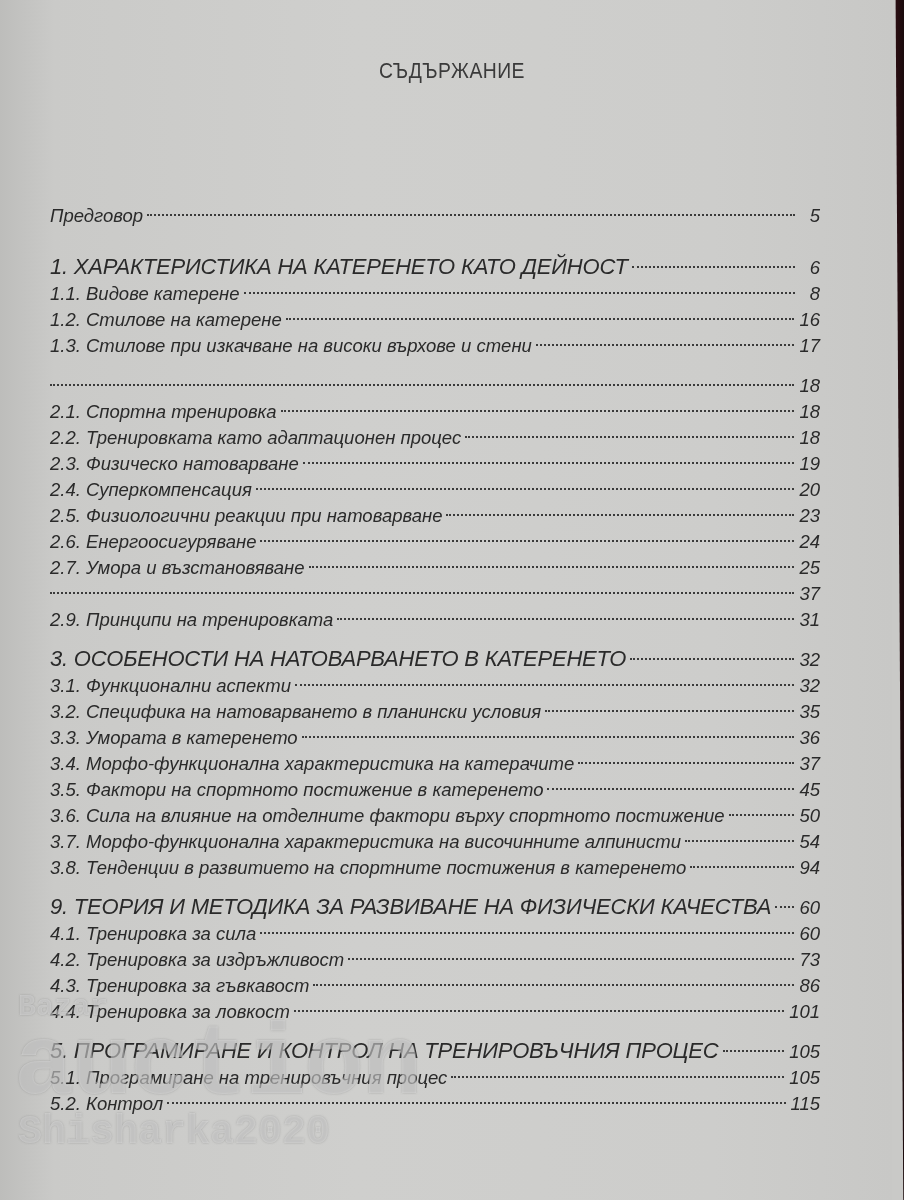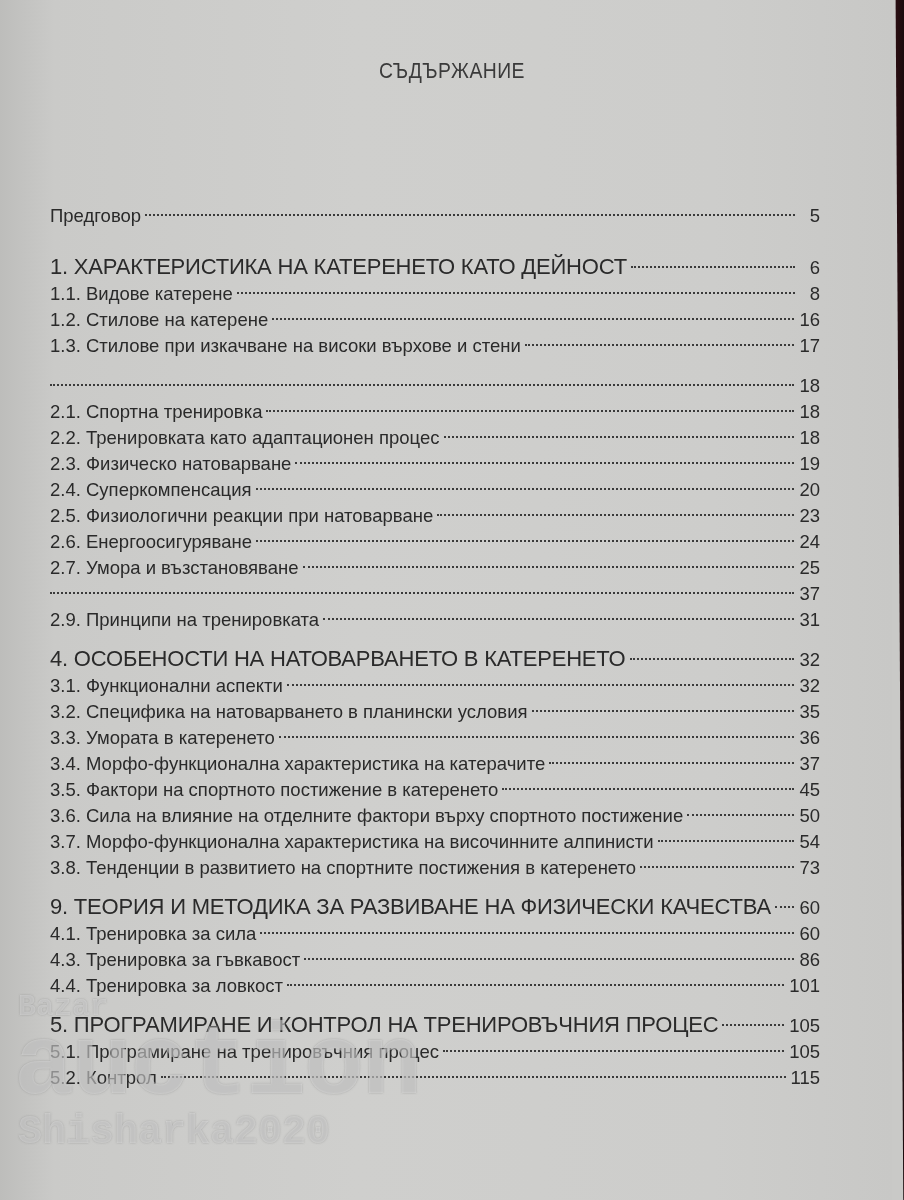--- a/index.html
+++ b/index.html
@@ -42,20 +42,21 @@
       letter-spacing: 0.5px;
       color: #3a3a3a;
       font-family: "Liberation Sans Narrow", "Liberation Sans", sans-serif;
       transform: scaleX(0.88);
     }
     .toc {
       position: absolute;
       left: 50px;
       top: 196px;
       width: 770px;
+      font-style: italic;
     }
     .row {
       display: flex;
       align-items: baseline;
       height: 26px;
       font-size: 18.5px;
       line-height: 26px;
       white-space: nowrap;
     }
     .row .label {
@@ -205,21 +206,21 @@
       <span class="page-num">37</span>
     </div>
     <div class="row">
       <span class="label">2.9. Принципи на тренировката</span>
       <span class="dots"></span>
       <span class="page-num">31</span>
     </div>
     <div class="section-gap"></div>
 
     <div class="row chapter">
-      <span class="label">4. ОСОБЕНОСТИ НА НАТОВАРВАНЕТО В КАТЕРЕНЕТО</span>
+      <span class="label">3. ОСОБЕНОСТИ НА НАТОВАРВАНЕТО В КАТЕРЕНЕТО</span>
       <span class="dots"></span>
       <span class="page-num">32</span>
     </div>
     <div class="row">
       <span class="label">3.1. Функционални аспекти</span>
       <span class="dots"></span>
       <span class="page-num">32</span>
     </div>
     <div class="row">
       <span class="label">3.2. Специфика на натоварването в планински условия</span>
@@ -247,33 +248,38 @@
       <span class="page-num">50</span>
     </div>
     <div class="row">
       <span class="label">3.7. Морфо-функционална характеристика на височинните алпинисти</span>
       <span class="dots"></span>
       <span class="page-num">54</span>
     </div>
     <div class="row">
       <span class="label">3.8. Тенденции в развитието на спортните постижения в катеренето</span>
       <span class="dots"></span>
+      <span class="page-num">94</span>
+    </div>
+    <div class="section-gap"></div>
+
+    <div class="row chapter">
+      <span class="label">9. ТЕОРИЯ И МЕТОДИКА ЗА РАЗВИВАНЕ НА ФИЗИЧЕСКИ КАЧЕСТВА</span>
+      <span class="dots"></span>
+      <span class="page-num">60</span>
+    </div>
+    <div class="row">
+      <span class="label">4.1. Тренировка за сила</span>
+      <span class="dots"></span>
+      <span class="page-num">60</span>
+    </div>
+    <div class="row">
+      <span class="label">4.2. Тренировка за издръжливост</span>
+      <span class="dots"></span>
       <span class="page-num">73</span>
-    </div>
-    <div class="section-gap"></div>
-
-    <div class="row chapter">
-      <span class="label">9. ТЕОРИЯ И МЕТОДИКА ЗА РАЗВИВАНЕ НА ФИЗИЧЕСКИ КАЧЕСТВА</span>
-      <span class="dots"></span>
-      <span class="page-num">60</span>
-    </div>
-    <div class="row">
-      <span class="label">4.1. Тренировка за сила</span>
-      <span class="dots"></span>
-      <span class="page-num">60</span>
     </div>
     <div class="row">
       <span class="label">4.3. Тренировка за гъвкавост</span>
       <span class="dots"></span>
       <span class="page-num">86</span>
     </div>
     <div class="row">
       <span class="label">4.4. Тренировка за ловкост</span>
       <span class="dots"></span>
       <span class="page-num">101</span>

